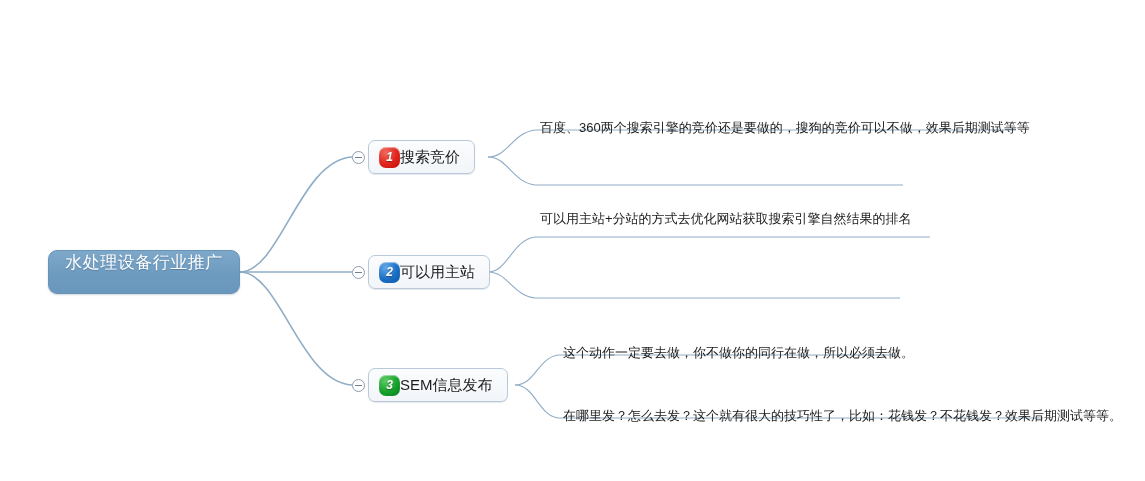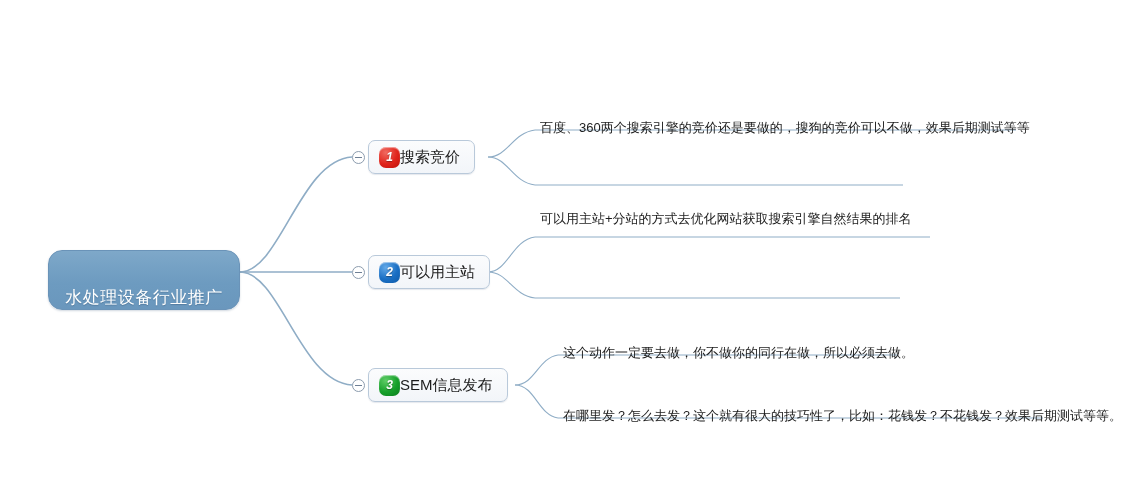--- a/index.html
+++ b/index.html
@@ -27,27 +27,27 @@
     height: 481px;
     pointer-events: none;
   }
 
   
   .root-node {
     position: absolute;
     left: 48px;
     top: 250px;
     width: 192px;
-    height: 60px;
-    border-radius: 14px;
+    height: 44px;
+    border-radius: 9px;
     background: linear-gradient(180deg, #7ea8c9 0%, #6d9bc0 55%, #6a97bd 100%);
     border: 1px solid #6a93b8;
     box-sizing: border-box;
     display: flex;
-    align-items: flex-end;
+    align-items: flex-start;
     justify-content: center;
     box-shadow: 0 1px 2px rgba(70,100,130,.25);
   }
   .root-label {
     color: #ffffff;
     font-size: 17px;
     letter-spacing: .5px;
     white-space: nowrap;
     text-shadow: 0 1px 1px rgba(40,70,100,.35);
   }

